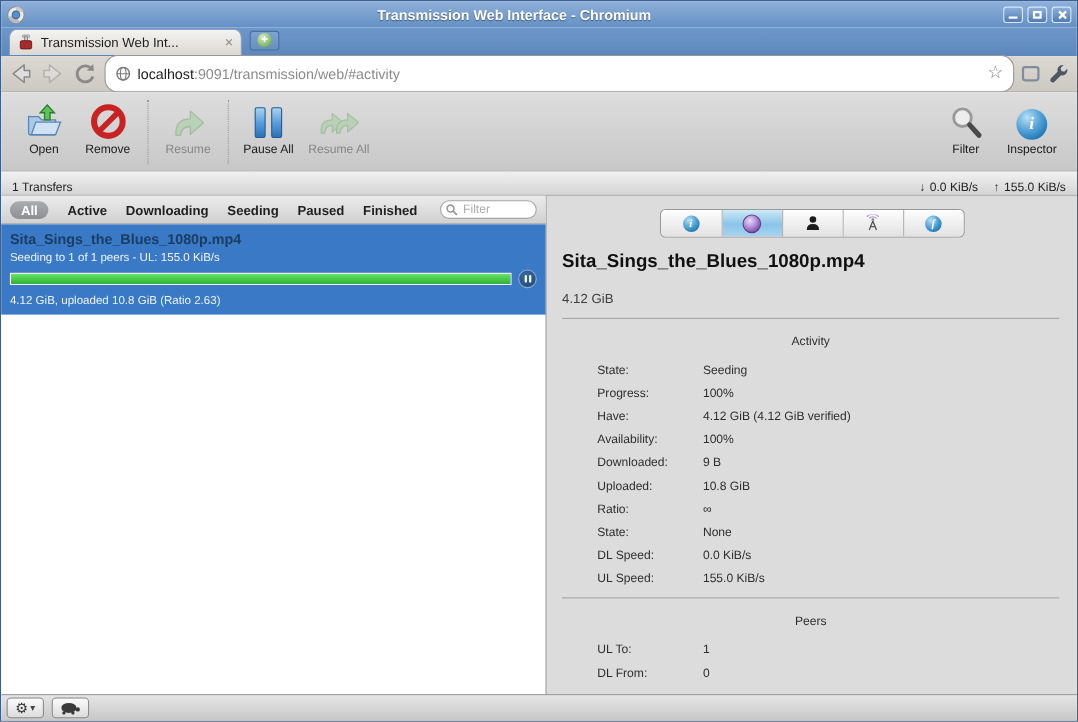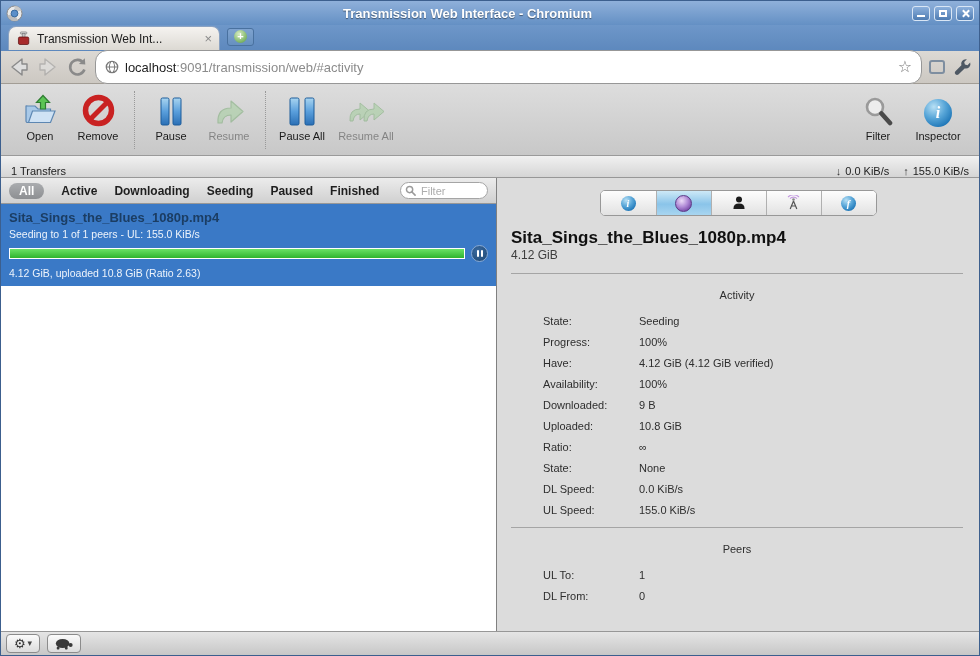--- a/index.html
+++ b/index.html
@@ -77,21 +77,21 @@
   .tr-right { flex:1; background:#dcdcdc; display:flex; flex-direction:column; min-height:0; overflow:hidden; font-size:11px; color:#2e2e2e; }
   .insp-tabs { margin:12px auto 0; display:flex; height:26px; border:1px solid #989898; border-radius:5px; overflow:hidden; background:#fff; flex:none; }
   .insp-tab { width:55px; display:flex; align-items:center; justify-content:center; background:linear-gradient(#fdfdfd,#e2e2e2); border-left:1px solid #b0b0b0; }
   .insp-tab:first-child { border-left:none; }
   .insp-tab.selected { background:linear-gradient(#cde9f7 0%, #8ac4e9 55%, #a8d5f0 100%); }
   .mini-ball { width:15px; height:15px; border-radius:50%; background:radial-gradient(circle at 35% 28%, #b8e0f5 0%, #58a6d8 42%, #1f77b8 78%, #145a90 100%); color:#fff; font-family:"Liberation Serif","DejaVu Serif",serif; font-style:italic; font-weight:bold; font-size:10px; display:flex; align-items:center; justify-content:center; }
   .globe-ball { width:17px; height:17px; border-radius:50%; background:radial-gradient(circle at 38% 32%, #ecdcf8, #b08ad6 45%, #7346a5 82%); border:1px solid #5d3a85; }
 
   .insp-header { padding:12px 16px 0 14px; flex:none; }
   .insp-title { font-size:17px; font-weight:bold; color:#101010; white-space:nowrap; overflow:hidden; }
-  .insp-size { font-size:12px; color:#3d3d3d; margin-top:0; }
+  .insp-size { font-size:12px; color:#3d3d3d; margin-top:16px; }
   .insp-divider { height:1px; background:#a5a5a5; margin:11px 16px 0 14px; flex:none; }
   .insp-section { padding:11px 16px 0 14px; }
   .insp-heading { height:21px; line-height:21px;text-align:center; }
   .insp-row { height:21px; display:flex; align-items:flex-end;margin-left:32px; }
   .insp-label { width:96px; flex:none; }
 
   .tr-bottombar { height:24px; flex:none; background:linear-gradient(#e5e5e5,#c7c7c7); border-top:1px solid #979797; display:flex; align-items:center; padding:0 5px; gap:7px; }
   .bbtn { height:19px; min-width:34px; padding:0 5px; border:1px solid #8c8c8c; border-radius:4px; background:linear-gradient(#fbfbfb,#dcdcdc); display:flex; align-items:center; justify-content:center; gap:2px; font-size:13px; color:#333; line-height:1; }
   .bbtn .dd { font-size:9px; color:#444; }
 </style>
@@ -202,29 +202,20 @@
       <div class="tbtn">
         <span class="ticon">
           <svg width="33" height="33" viewBox="0 0 33 33">
               <circle cx="16.5" cy="16.5" r="13" fill="none" stroke="#c92222" stroke-width="5.5"></circle>
               <line x1="25" y1="8.5" x2="8.5" y2="25" stroke="#c92222" stroke-width="5"></line>
             </svg>
         </span>
         <span>Remove</span>
       </div>
       <div class="tsep"></div>
-      <div class="tbtn">
-        <span class="ticon">
-          <svg width="26" height="31" viewBox="0 0 26 31">
-              <rect x="3" y="2" width="8" height="27" rx="1.5" fill="url(#pgrad)" stroke="#1d5d9b"></rect>
-              <rect x="15" y="2" width="8" height="27" rx="1.5" fill="url(#pgrad)" stroke="#1d5d9b"></rect>
-            </svg>
-        </span>
-        <span>Pause</span>
-      </div>
       <div class="tbtn disabled">
         <span class="ticon">
           <svg width="32" height="31" viewBox="0 0 32 31">
               <path d="M5 27 Q4 12 18 12 L18 5 L30 15.5 L18 26 L18 19 Q10 19 9 27 Z" fill="#95cd8d" stroke="#5f9e58" stroke-width="1.2" stroke-linejoin="round"></path>
             </svg>
         </span>
         <span>Resume</span>
       </div>
       <div class="tsep"></div>
       <div class="tbtn">

